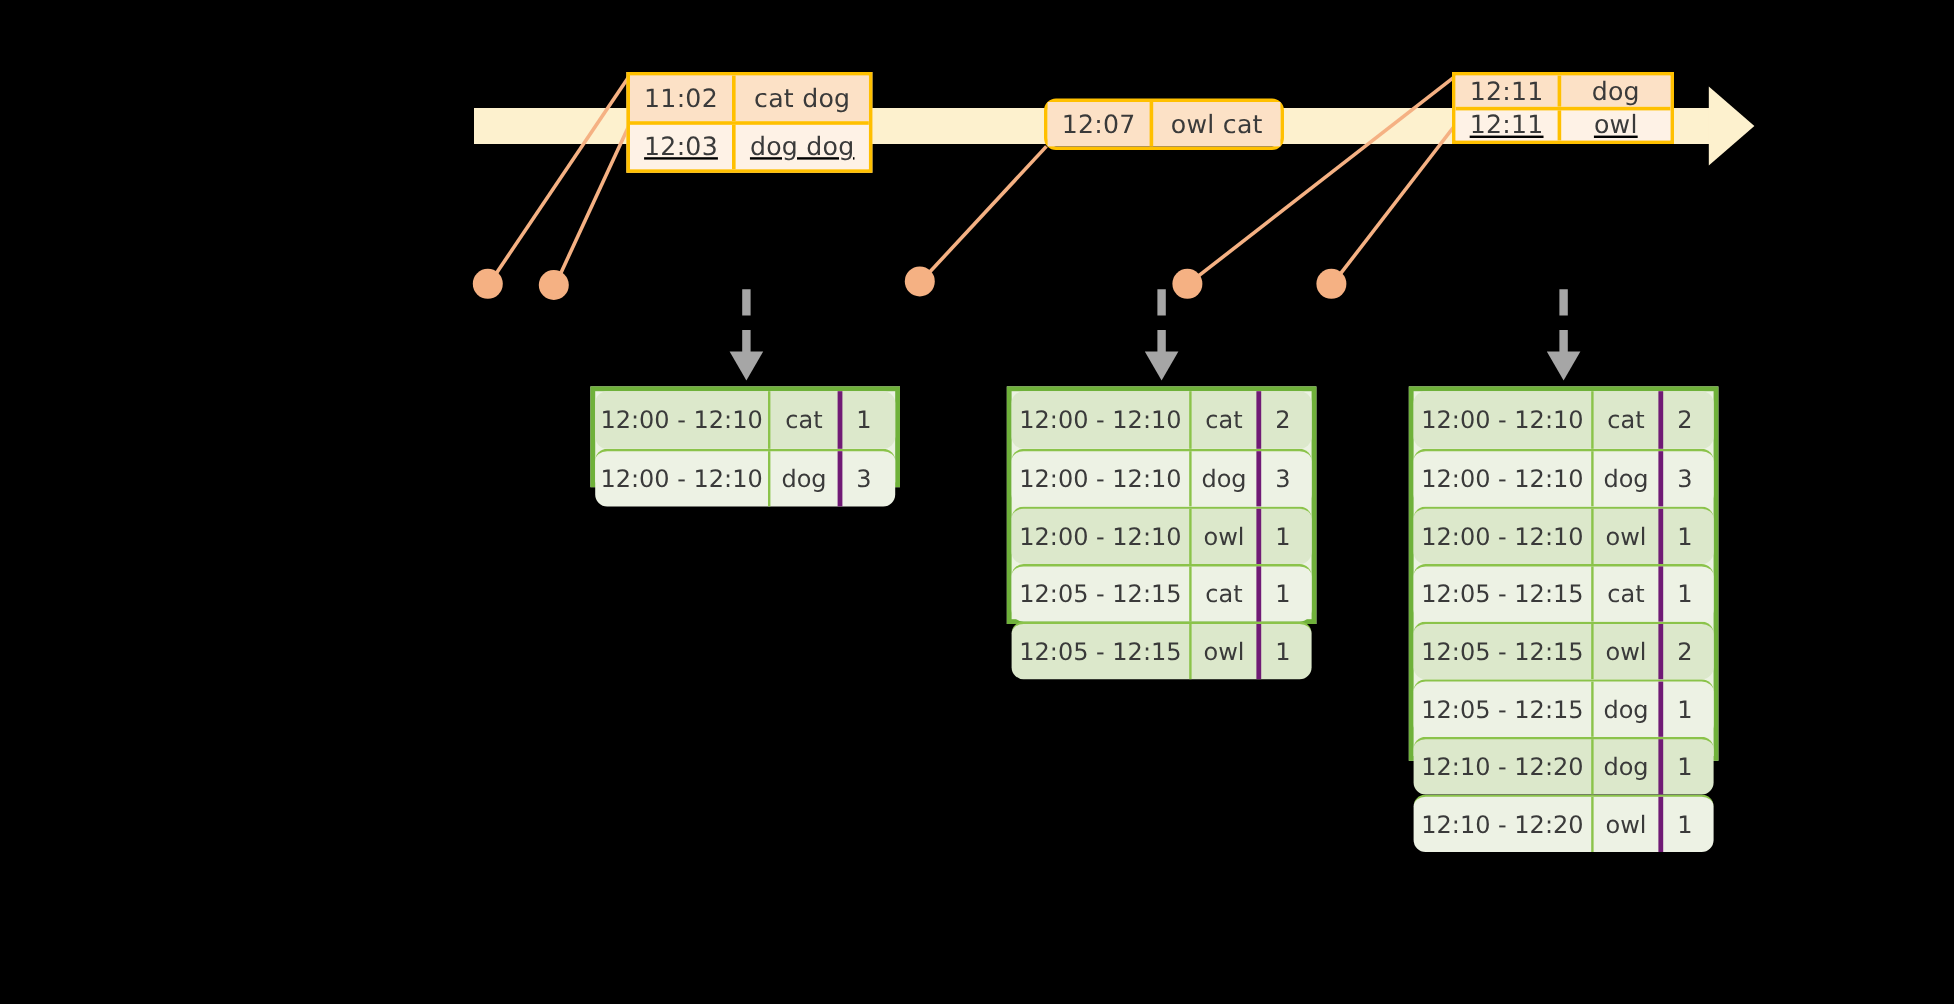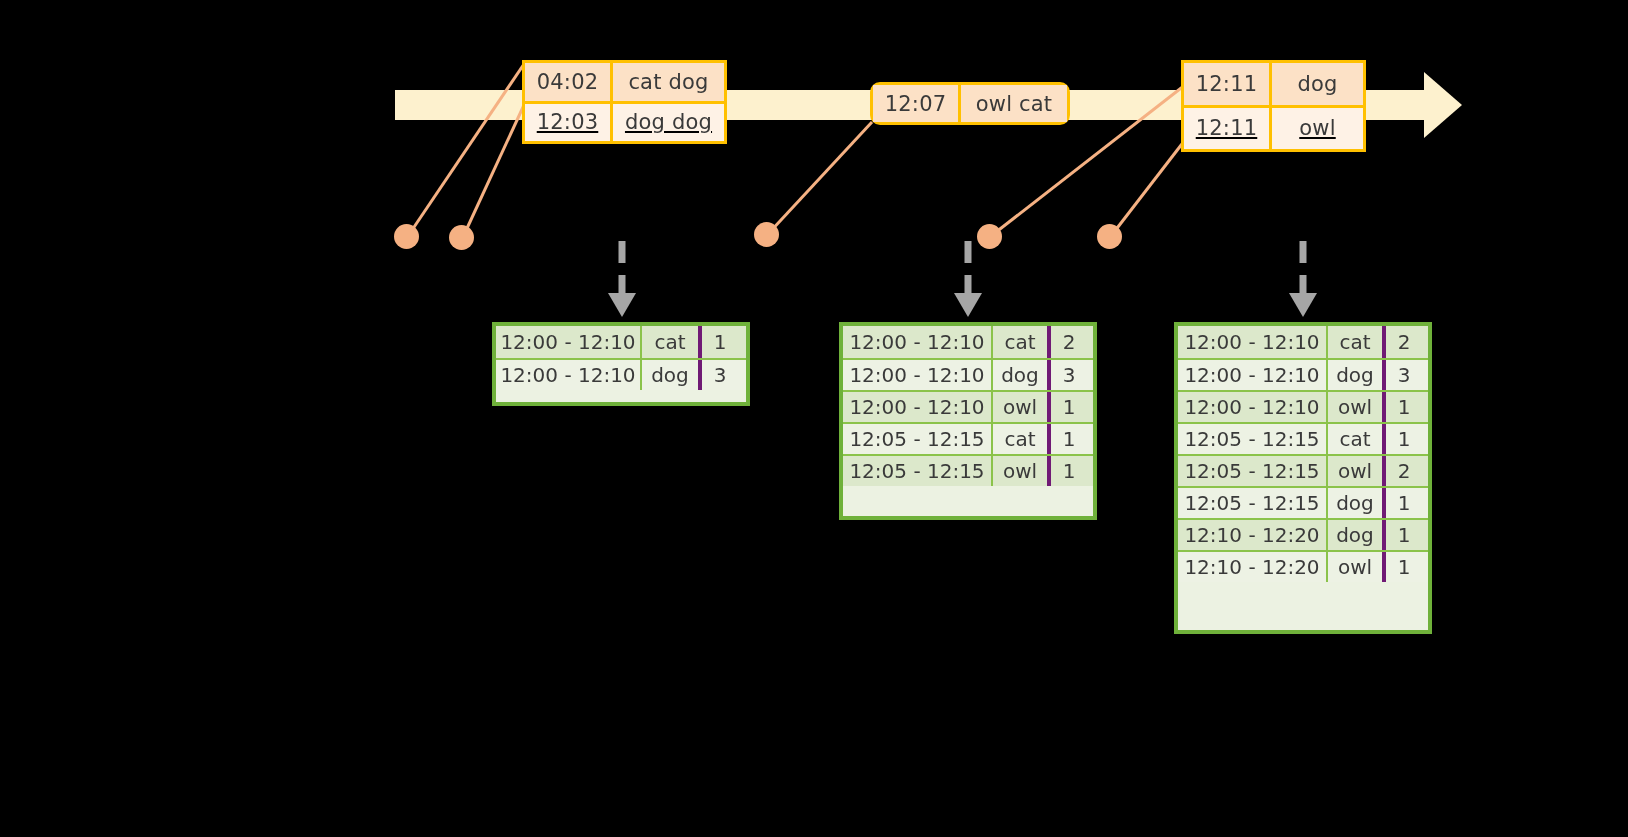--- a/index.html
+++ b/index.html
@@ -39,21 +39,21 @@
   .event-cell.val{flex:1 1 auto;}
 
   
   .result-table{
     position:absolute;
     border:4px solid #6FB13A;
     box-sizing:border-box;
     background:#ECF2E2;
   }
   .rt-row{
-    display:flex;height:32px;box-sizing:border-box;
+    display:flex;height:48px;box-sizing:border-box;border-radius:10px;
   }
   .rt-row + .rt-row{border-top:2px solid #8BC34A;}
   .rt-row.band-a{background:#DCE8CB;}
   .rt-row.band-b{background:#EDF2E4;}
   .rt-cell{
     display:flex;align-items:center;justify-content:center;
     box-sizing:border-box;
     font-size:20px;color:#3a3a3a;white-space:nowrap;
   }
   .rt-cell.win{border-right:2px solid #8BC34A;}
@@ -107,37 +107,37 @@
 
     <line x1="968" y1="241" x2="968" y2="298" stroke="#A6A6A6" stroke-width="7" stroke-dasharray="22,12"></line>
     <polygon points="954,293 982,293 968,317" fill="#A6A6A6"></polygon>
 
     <line x1="1303" y1="241" x2="1303" y2="298" stroke="#A6A6A6" stroke-width="7" stroke-dasharray="22,12"></line>
     <polygon points="1289,293 1317,293 1303,317" fill="#A6A6A6"></polygon>
   </svg>
 
   <div class="event-box" style="left:522px;top:60px;width:205px;height:84px;">
     <div class="event-row shade-a">
-      <div class="event-cell time">04:02</div>
+      <div class="event-cell time">11:02</div>
       <div class="event-cell val">cat dog</div>
     </div>
     <div class="event-row shade-b">
       <div class="event-cell time">12:03</div>
       <div class="event-cell val">dog dog</div>
     </div>
   </div>
 
   <div class="event-box" style="left:870px;top:82px;width:200px;height:43px;border-radius:10px;">
     <div class="event-row shade-a">
       <div class="event-cell time">12:07</div>
       <div class="event-cell val">owl cat</div>
     </div>
   </div>
 
-  <div class="event-box" style="left:1181px;top:60px;width:185px;height:92px;">
+  <div class="event-box" style="left:1210px;top:60px;width:185px;height:60px;">
     <div class="event-row shade-a">
       <div class="event-cell time">12:11</div>
       <div class="event-cell val">dog</div>
     </div>
     <div class="event-row shade-b">
       <div class="event-cell time">12:11</div>
       <div class="event-cell val">owl</div>
     </div>
   </div>
 

